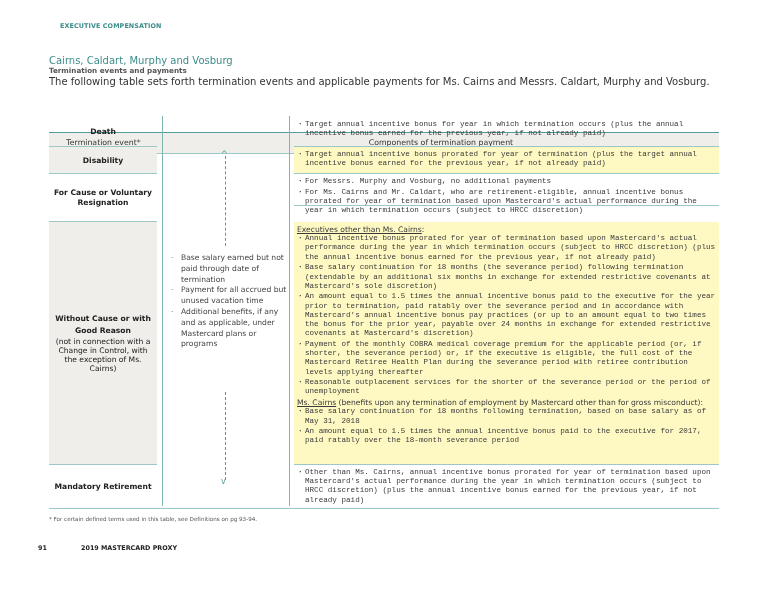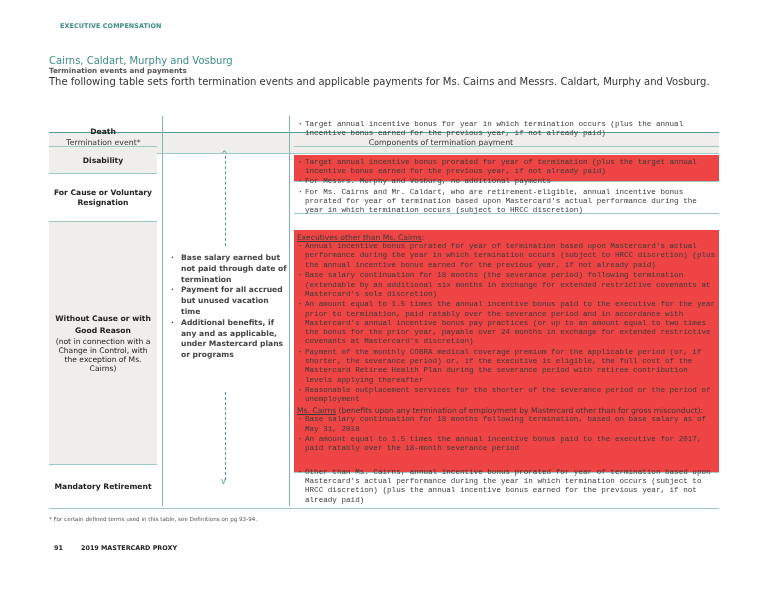--- a/index.html
+++ b/index.html
@@ -26,35 +26,35 @@
   .ev b { font-weight:bold; }
   .ev .note { font-weight:normal; font-size:7.6px; line-height:9.2px; }
   .ev.shaded { background:#efeeea; }
 
   .mid-col { position:absolute; left:113px; top:20px; width:126px; height:390px;
              border-left:1px solid #7fb5b2; border-right:1px solid #7fb5b2; }
   .arrow-line { position:absolute; left:62px; width:0; border-left:1px dashed #4f9e9b; }
   .arrow-up { position:absolute; left:58px; top:35px; font-size:8px; color:#4f9e9b; line-height:8px; }
   .arrow-down { position:absolute; left:58px; top:362px; font-size:8px; color:#4f9e9b; line-height:8px; }
   .mid-list { position:absolute; left:8px; top:137px; width:118px; list-style:none; margin:0; padding:0;
-              font-size:7.6px; line-height:10.8px; color:#444;font-weight:bold; }
+              font-size:7.6px; line-height:10.8px; color:#444; }
   .mid-list li { position:relative; padding-left:10px; }
   .mid-list li::before { content:"·"; position:absolute; left:0; top:0; }
 
   .comp { position:absolute; left:245px; width:425px; box-sizing:border-box; padding:3px 0 3px 3px;
           font-size:7.6px; line-height:9.2px; color:#3a3a3a; border-bottom:1px solid #9cc8c5; }
-  .comp.shaded { background:#ef4444;margin-top:8px; }
+  .comp.shaded { background:#fef9c3; }
   .comp ul { list-style:none; margin:0; padding:0; }
   .comp li { position:relative; padding-left:8px; margin-bottom:1.5px;font-family:Liberation Mono, monospace; }
   .comp li::before { content:"·"; position:absolute; left:1px; top:0; font-weight:bold; }
   .comp .grp { text-decoration:underline; }
   .bottom-rule { position:absolute; left:0; top:412px; width:670px; height:1px; background:#9cc8c5; }
 
   .footnote { position:absolute; left:49px; top:516px; font-size:5.6px; color:#555; }
-  .page-num { position:absolute; left:54px; top:544px; font-size:6.4px; font-weight:bold; color:#222; }
+  .page-num { position:absolute; left:38px; top:544px; font-size:6.4px; font-weight:bold; color:#222; }
   .page-pub { position:absolute; left:81px; top:544px; font-size:6.4px; font-weight:bold; color:#222; }
 </style>
 </head>
 <body>
 
 <div class="section-label">EXECUTIVE COMPENSATION</div>
 <div class="title">Cairns, Caldart, Murphy and Vosburg</div>
 <div class="subtitle">Termination events and payments</div>
 <div class="intro">The following table sets forth termination events and applicable payments for Ms. Cairns and Messrs. Caldart, Murphy and Vosburg.</div>
 
@@ -97,21 +97,21 @@
   <div class="comp" style="top:21px;height:30px;">
     <ul>
         <li>Target annual incentive bonus for year in which termination occurs (plus the annual incentive bonus earned for the previous year, if not already paid)</li>
       </ul>
   </div>
   <div class="comp shaded" style="top:51px;height:27px;">
     <ul>
         <li>Target annual incentive bonus prorated for year of termination (plus the target annual incentive bonus earned for the previous year, if not already paid)</li>
       </ul>
   </div>
-  <div class="comp" style="top:78px;height:40px;">
+  <div class="comp" style="top:78px;height:32px;">
     <ul>
       <li>For Messrs. Murphy and Vosburg, no additional payments</li>
       <li>For Ms. Cairns and Mr. Caldart, who are retirement-eligible, annual incentive bonus prorated for year of termination based upon Mastercard's actual performance during the year in which termination occurs (subject to HRCC discretion)</li>
     </ul>
   </div>
   <div class="comp shaded" style="top:126px;height:243px;">
     <div><span class="grp">Executives other than Ms. Cairns</span><span>:</span></div>
     <ul>
       <li>Annual incentive bonus prorated for year of termination based upon Mastercard's actual performance during the year in which termination occurs (subject to HRCC discretion) (plus the annual incentive bonus earned for the previous year, if not already paid)</li>
       <li>Base salary continuation for 18 months (the severance period) following termination (extendable by an additional six months in exchange for extended restrictive covenants at Mastercard's sole discretion)</li>

